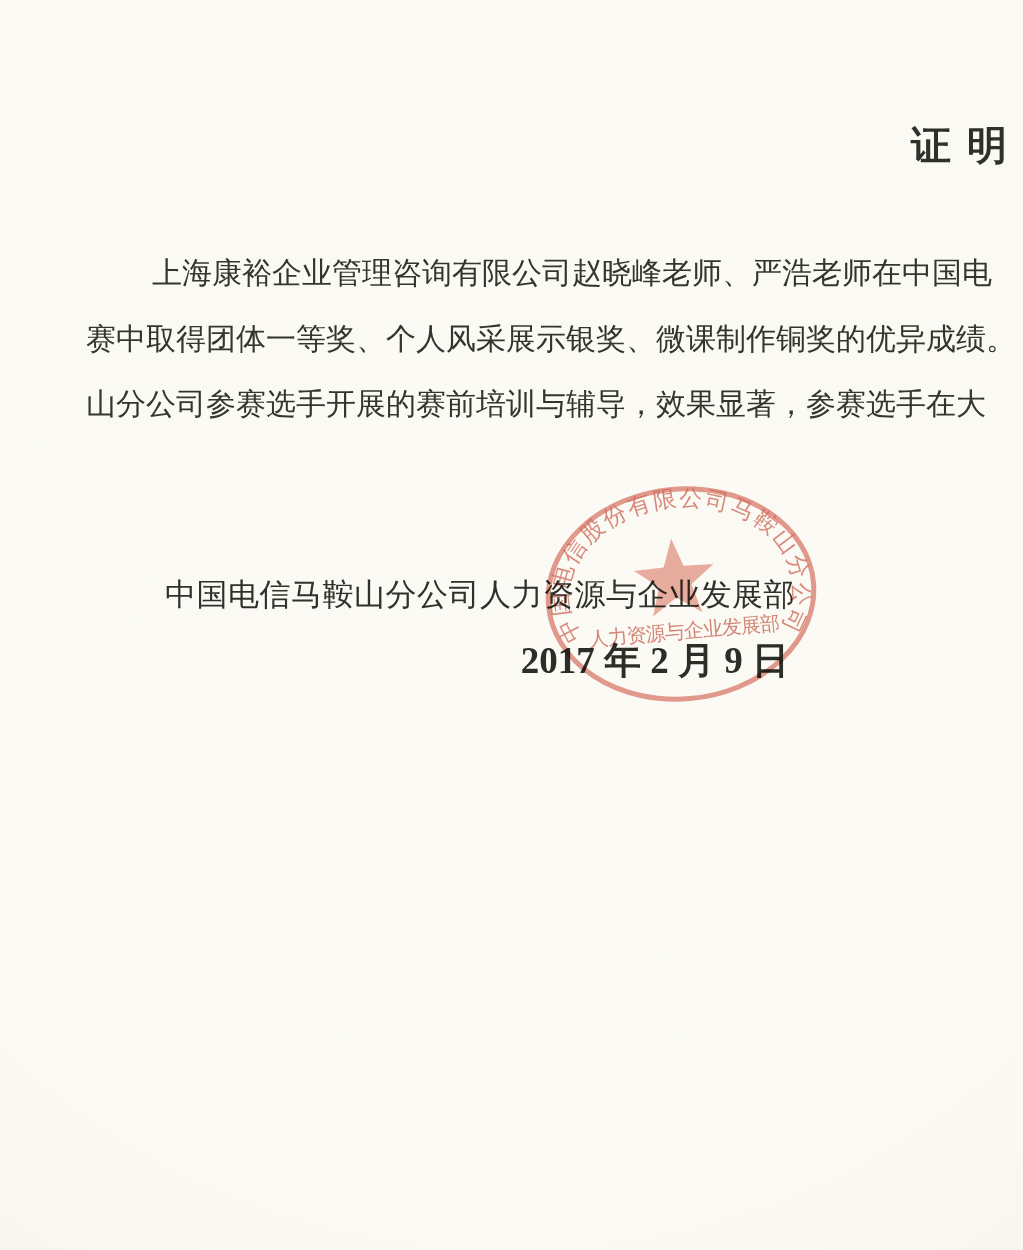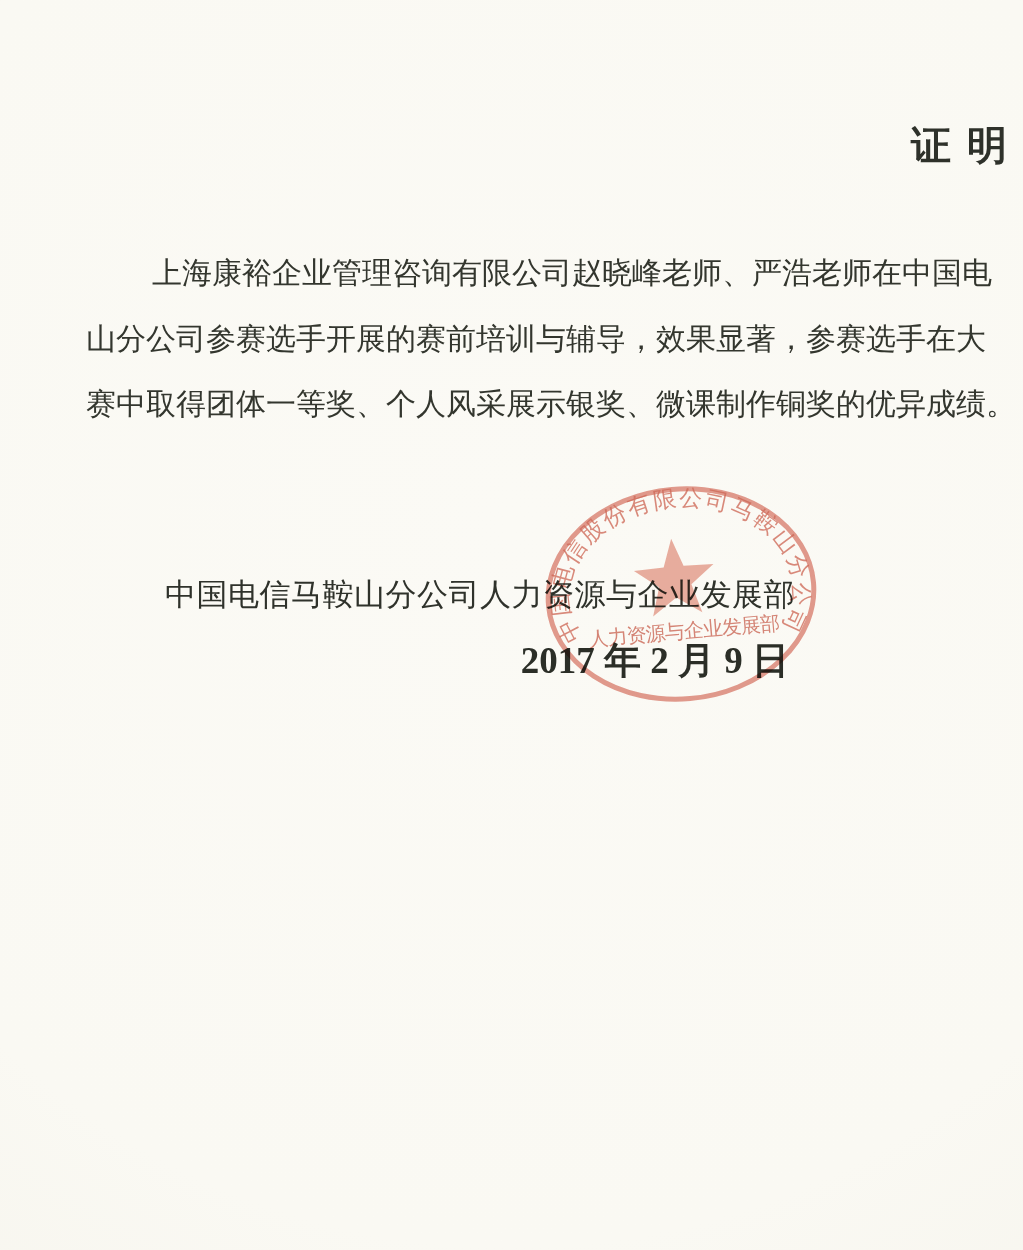--- a/index.html
+++ b/index.html
@@ -91,22 +91,22 @@
 </style>
 </head>
 <body>
 
 <div class="page">
 
   <h1 class="title">证明</h1>
 
   <div class="body-block">
     <div class="body-line indent">上海康裕企业管理咨询有限公司赵晓峰老师、严浩老师在中国电</div>
+    <div class="body-line">赛中取得团体一等奖、个人风采展示银奖、微课制作铜奖的优异成绩。</div>
     <div class="body-line">山分公司参赛选手开展的赛前培训与辅导，效果显著，参赛选手在大</div>
-    <div class="body-line">赛中取得团体一等奖、个人风采展示银奖、微课制作铜奖的优异成绩。</div>
   </div>
 
   <div class="signature-line">中国电信马鞍山分公司人力资源与企业发展部</div>
 
   <div class="date-line">2017 年 2 月 9 日</div>
 
   <div class="stamp">
     <svg width="290" height="234" viewBox="0 0 290 234" xmlns="http://www.w3.org/2000/svg">
       <defs>
         <path id="seal-arc-path" d="M 42.6,151.3 A 113,86 0 1 1 247.4,151.3" fill="none"></path>

